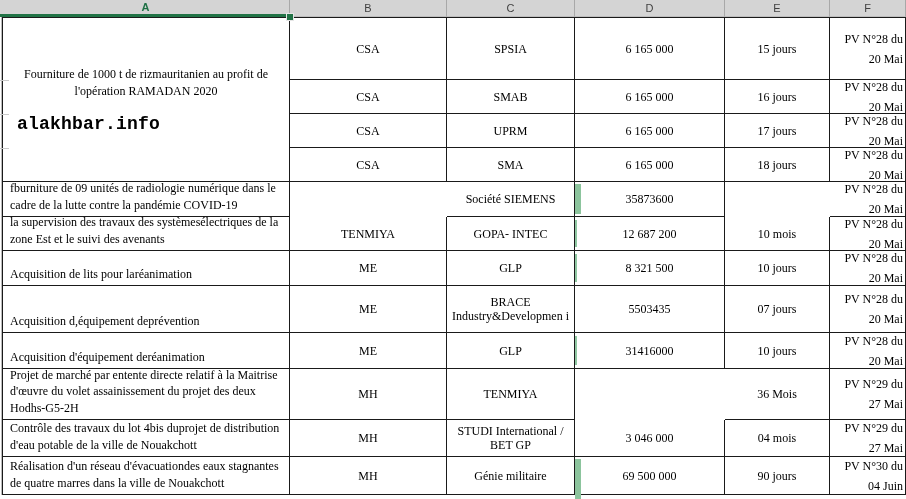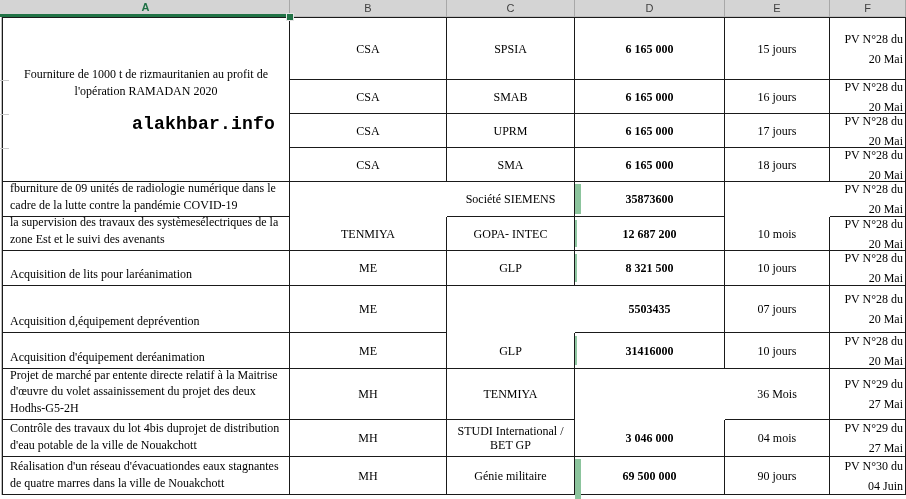--- a/index.html
+++ b/index.html
@@ -21,25 +21,25 @@
   .hc.sel{color:#1e7145;font-weight:bold;border-bottom:3px solid #217346;}
   .corner{background:#d4d4d4;border-bottom:3px solid #217346;}
   
   .cell{border-right:1px solid #1a1a1a;border-bottom:1px solid #1a1a1a;box-sizing:border-box;
         display:flex;align-items:center;justify-content:center;text-align:center;
         font-size:12px;line-height:14px;padding:1px 3px;position:relative;background:#fff;}
   .top{border-top:1px solid #1a1a1a;}
   .acell{border-left:1px solid #1a1a1a;justify-content:flex-start;text-align:left;
          align-items:flex-end;padding:2px 6px 3px 7px;line-height:16.5px;}
   .amerged{grid-column:2;grid-row:2/6;border-left:1px solid #1a1a1a;
-           flex-direction:column;justify-content:center;align-items:flex-end;text-align:center;
+           flex-direction:column;justify-content:center;align-items:flex-start;text-align:center;
            line-height:17px;padding:0 14px;}
   .wmark{font-family:Liberation Mono, monospace;font-weight:bold;
          font-size:18px;margin-top:16px;letter-spacing:.2px;}
-  .dcell{font-weight:bold;}
+  .dcell{font-weight:normal;}
   .fcell{line-height:20px;padding:1px 2px;text-align:right;}
   .sliver{grid-column:1;grid-row:2/14;background:#fff;border-right:1px solid #bdbdbd;box-sizing:border-box;}
   
   .bar{position:absolute;left:0;top:3px;bottom:3px;width:2px;background:#8fc7a2;}
   .bar.thick{width:6px;top:2px;bottom:2px;background:#8cc49d;}
   .bar.bleed{bottom:-42px;}
   
   .handle{position:absolute;left:286px;top:13px;width:6px;height:6px;background:#217346;
           border:1px solid #e6e6e6;box-sizing:content-box;}
   
@@ -113,20 +113,21 @@
     <div class="cell c4 r8">GLP</div>
     <div class="cell dcell c5 r8">
       <div class="bar"></div>
       <span>8 321 500</span>
     </div>
     <div class="cell c6 r8">10 jours</div>
     <div class="cell fcell c7 r8">PV N°28 du 20 Mai</div>
 
     <div class="cell acell c2 r9">Acquisition d,équipement deprévention</div>
     <div class="cell c3 r9">ME</div>
+    <div class="cell c4 r9">BRACE Industry&amp;Developmen i</div>
     <div class="cell dcell c5 r9">5503435</div>
     <div class="cell c6 r9">07 jours</div>
     <div class="cell fcell c7 r9">PV N°28 du 20 Mai</div>
 
     <div class="cell acell c2 r10">Acquisition d'équipement deréanimation</div>
     <div class="cell c3 r10">ME</div>
     <div class="cell c4 r10">GLP</div>
     <div class="cell dcell c5 r10">
       <div class="bar"></div>
       <span>31416000</span>

